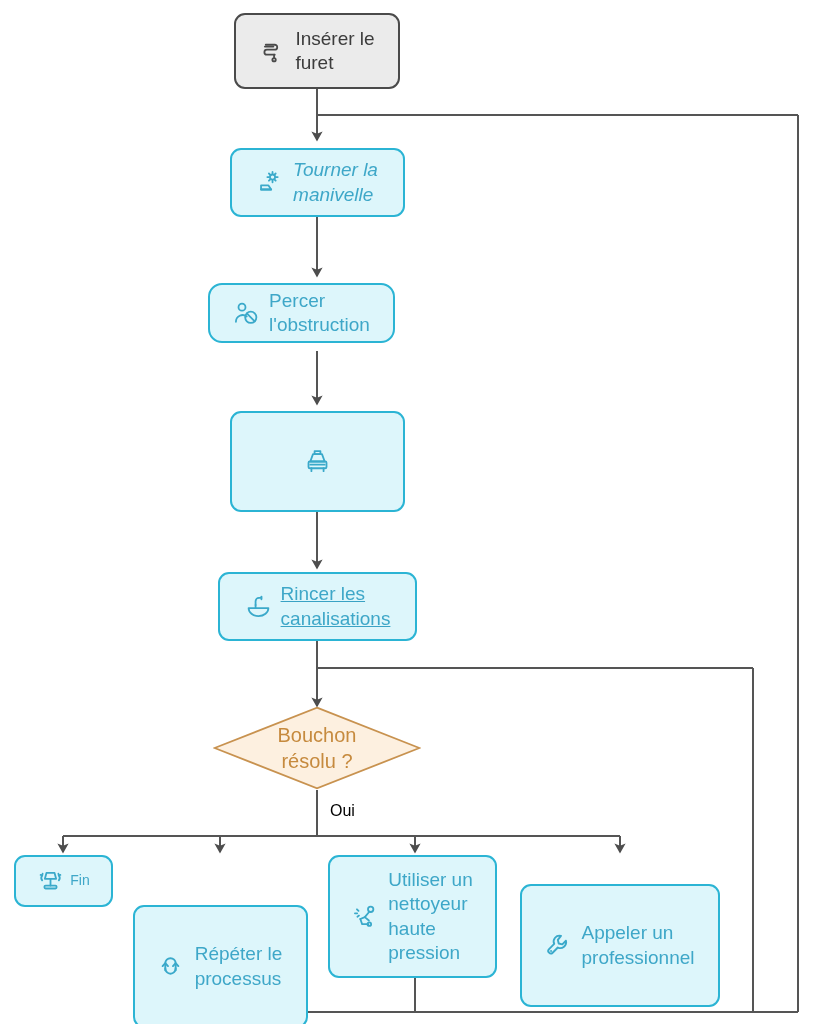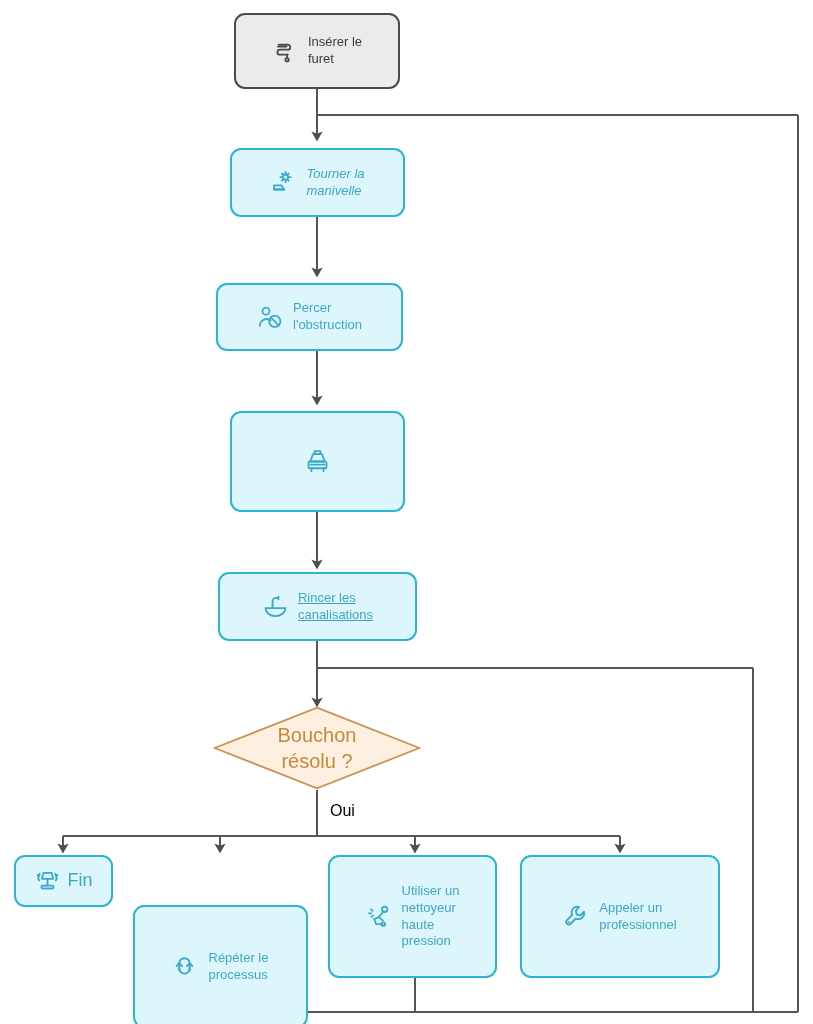--- a/index.html
+++ b/index.html
@@ -34,21 +34,21 @@
     align-items: center;
     justify-content: center;
     gap: 9px;
     border-radius: 11px;
     border: 2px solid #2bb4d4;
     background: #ddf6fb;
     color: #3aa2c4;
     padding: 6px 12px;
   }
   .node .label {
-    font-size: 13px;
+    font-size: 19px;
     line-height: 1.28;
     color: #3ea7c8;
     white-space: pre-line;
     text-align: left;
   }
   .node .ico {
     flex: 0 0 auto;
     width: 27px;
     height: 27px;
     display: block;
@@ -63,21 +63,21 @@
   .node.start {
     border: 2px solid #4a4a4a;
     background: #ebebeb;
     color: #3c3c3c;
   }
   .node.start .label {
     color: #3c3c3c;
   }
 
   
-  .node.small .label { font-size: 18px; text-align: right; }
+  .node.small .label { font-size: 14px; text-align: right; }
 
   
   .diamond {
     position: absolute;
   }
   .diamond .dshape {
     position: absolute;
     left: 0;
     top: 0;
   }
@@ -170,21 +170,21 @@
         <circle cx="13.8" cy="7.2" r="2.3"></circle>
         <path d="M13.8 2.6v1.4M13.8 10.4v1.4M9.2 7.2h1.4M17 7.2h1.4M10.6 4l1 1M16.6 4l-1 1M10.6 10.4l1-1M16.6 10.4l-1-1"></path>
         <path d="M3.6 14.6h6.6l2.4 3.6H3.6z"></path>
         <path d="M3.6 18.2h9"></path>
       </svg>
     </span>
     <span class="label">Tourner la
 manivelle</span>
   </div>
 
-  <div class="node" style="left:216px; top:283px; width:187px; height:68px;">
+  <div class="node" style="left:208px; top:283px; width:187px; height:60px;border-radius:14px;">
     <span class="ico">
       <svg viewBox="0 0 24 24" fill="none" stroke="#3aa9ca" stroke-width="1.6" stroke-linecap="round" stroke-linejoin="round">
         <circle cx="8" cy="6.4" r="3.1"></circle>
         <path d="M2.6 19.4a6 6 0 0 1 9.6-4.8"></path>
         <circle cx="15.8" cy="15.4" r="5"></circle>
         <path d="M12.3 11.9l7 7"></path>
       </svg>
     </span>
     <span class="label">Percer
 l'obstruction</span>
@@ -264,21 +264,21 @@
         <circle cx="15.4" cy="18.8" r="1.6"></circle>
         <path d="M4.4 5.6l1.4 1.4M2.6 9.2h2M4.8 12.2l1.4-1"></path>
       </svg>
     </span>
     <span class="label">Utiliser un
 nettoyeur
 haute
 pression</span>
   </div>
 
-  <div class="node" style="left:520px; top:855px; width:200px; height:123px;">
+  <div class="node" style="left:520px; top:884px; width:200px; height:123px;">
     <span class="ico">
       <svg viewBox="0 0 24 24" fill="none" stroke="#3aa9ca" stroke-width="1.7" stroke-linecap="round" stroke-linejoin="round">
         <path d="M14.2 3.4a5.2 5.2 0 0 0-6 7.2L3.6 15.2a2.2 2.2 0 0 0 3.2 3.2l4.6-4.6a5.2 5.2 0 0 0 7.2-6l-3.2 3.2-3.2-.8-.8-3.2z"></path>
         <circle cx="5.4" cy="16.8" r="0.9" fill="#3aa9ca" stroke="none"></circle>
       </svg>
     </span>
     <span class="label">Appeler un
 professionnel</span>
   </div>
 

